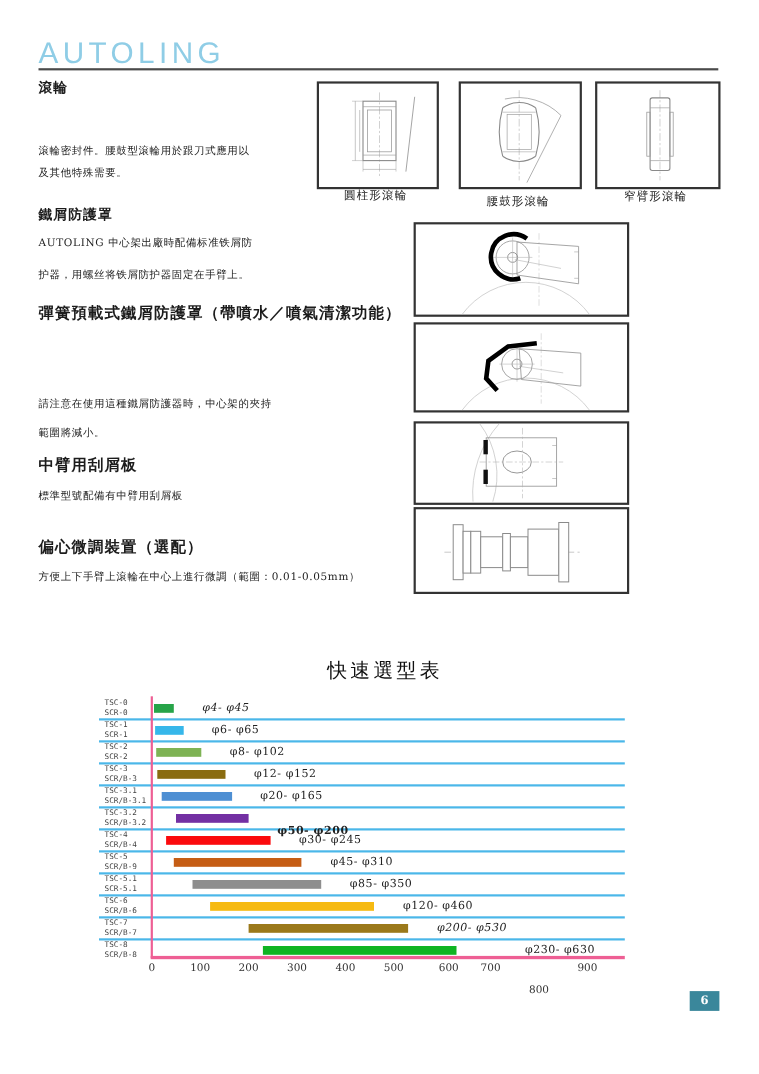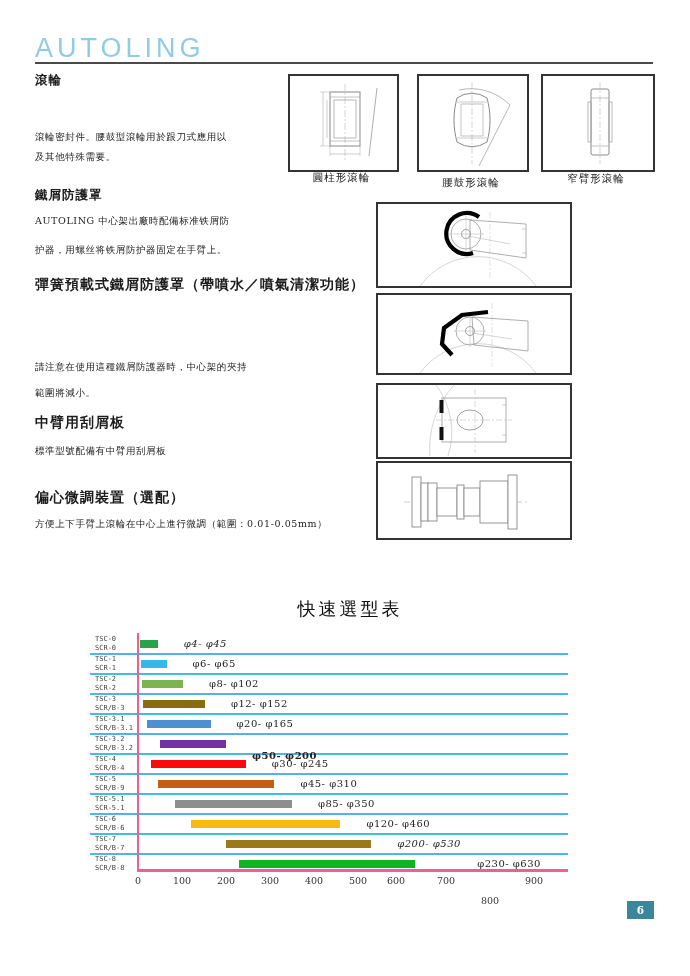--- a/index.html
+++ b/index.html
@@ -213,21 +213,21 @@
       <div style="position: absolute; left: 239.2px; top: 860px; width: 176px; height: 8px; background: rgb(14, 180, 34);"></div>
       <div class="phi-label" style="position: absolute; left: 441.2px; top: 858px; margin-left: 36px;">φ230- φ630</div>
       <div style="position: absolute; left: 137px; top: 633px; width: 2px; height: 238px; background: rgb(238, 95, 148);"></div>
       <div style="position: absolute; left: 137px; top: 869px; width: 431px; height: 2.5px; background: rgb(238, 95, 148);"></div>
       <div class="tickline" style="position: absolute; left: 123px; top: 875px; width: 30px; text-align: center;">0</div>
       <div class="tickline" style="position: absolute; left: 167px; top: 875px; width: 30px; text-align: center;">100</div>
       <div class="tickline" style="position: absolute; left: 211px; top: 875px; width: 30px; text-align: center;">200</div>
       <div class="tickline" style="position: absolute; left: 255px; top: 875px; width: 30px; text-align: center;">300</div>
       <div class="tickline" style="position: absolute; left: 299px; top: 875px; width: 30px; text-align: center;">400</div>
       <div class="tickline" style="position: absolute; left: 343px; top: 875px; width: 30px; text-align: center;">500</div>
-      <div class="tickline" style="position: absolute; left: 387px; top: 875px; width: 30px; text-align: left;">600</div>
+      <div class="tickline" style="position: absolute; left: 387px; top: 875px; width: 30px; text-align: right;">600</div>
       <div class="tickline" style="position: absolute; left: 431px; top: 875px; width: 30px; text-align: center;">700</div>
       <div class="tickline" style="position: absolute; left: 475px; top: 875px; width: 30px; text-align: center; margin-top: 20px;">800</div>
       <div class="tickline" style="position: absolute; left: 519px; top: 875px; width: 30px; text-align: center;">900</div>
     </div>
 
   <div class="abs badge" style="left:627px;top:901px;width:27px;height:18px;">6</div>
 
 </div>
 
 </body></html>

